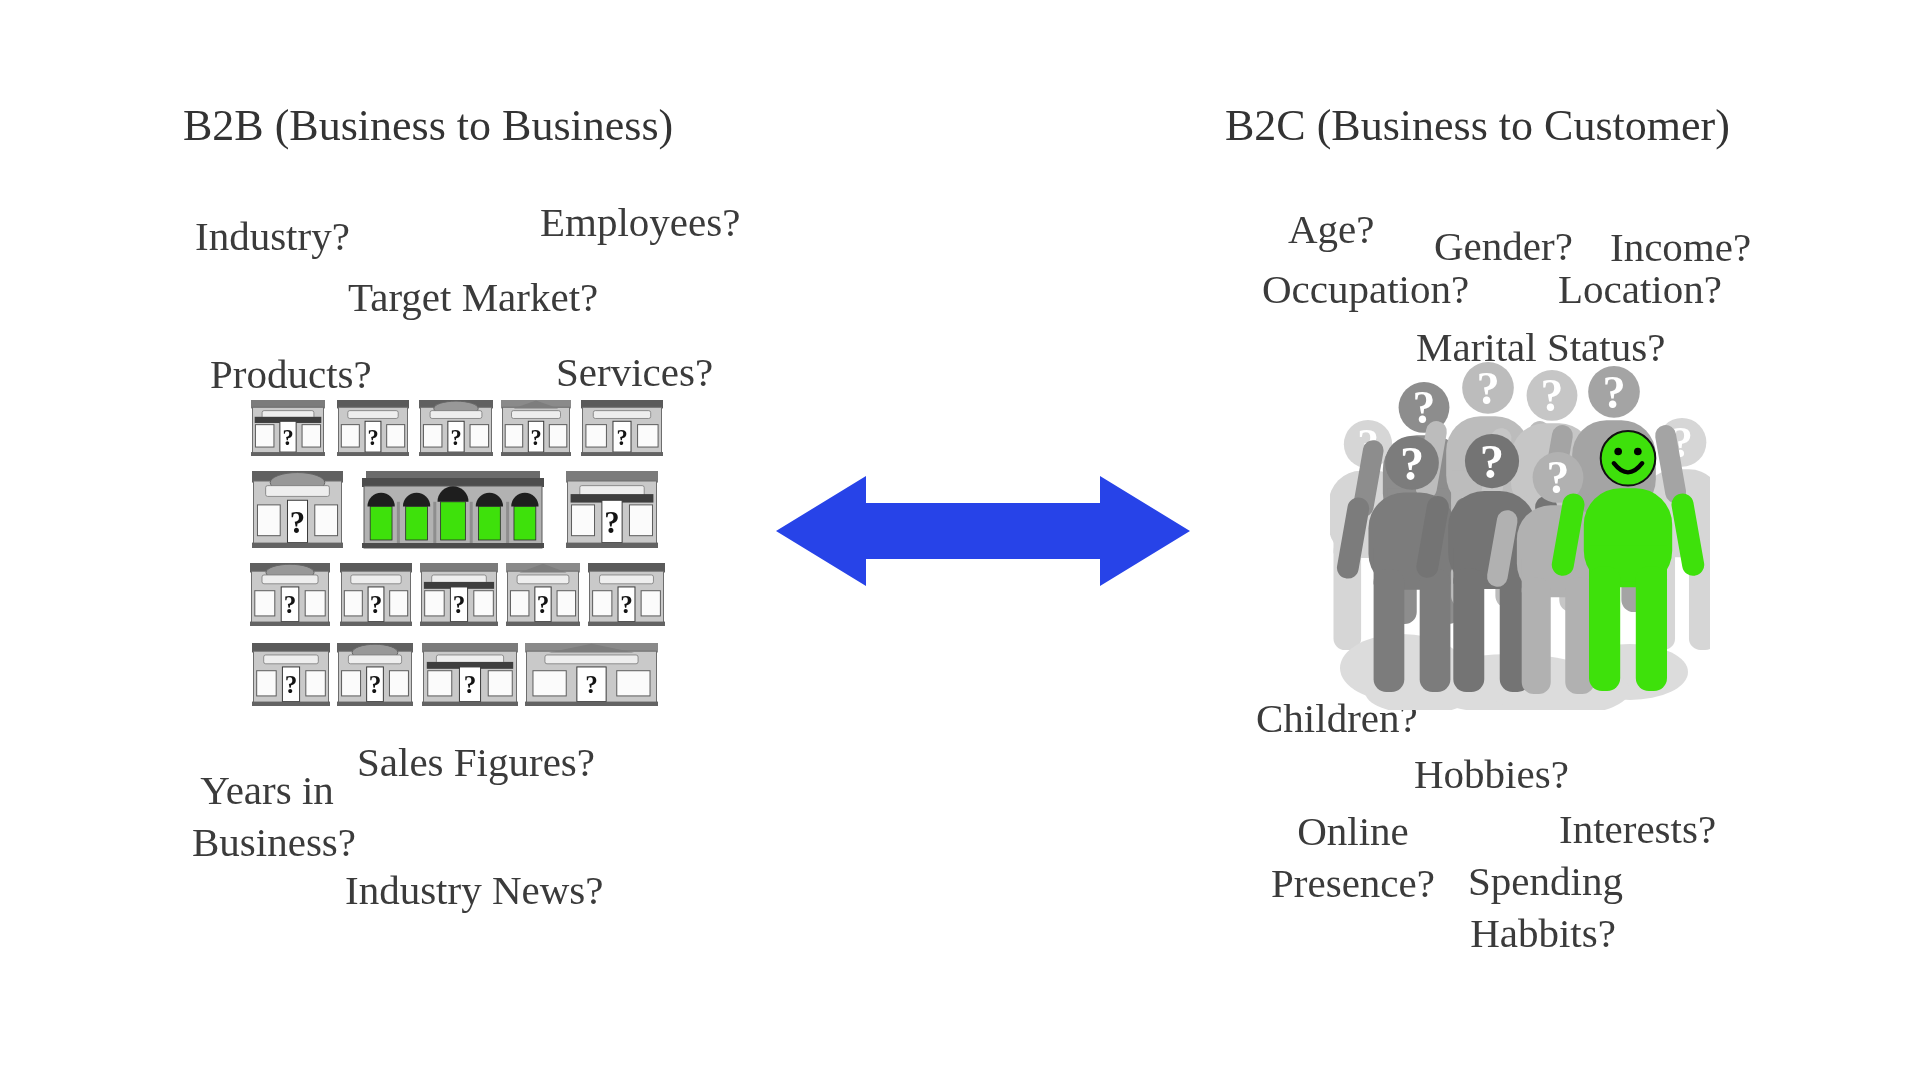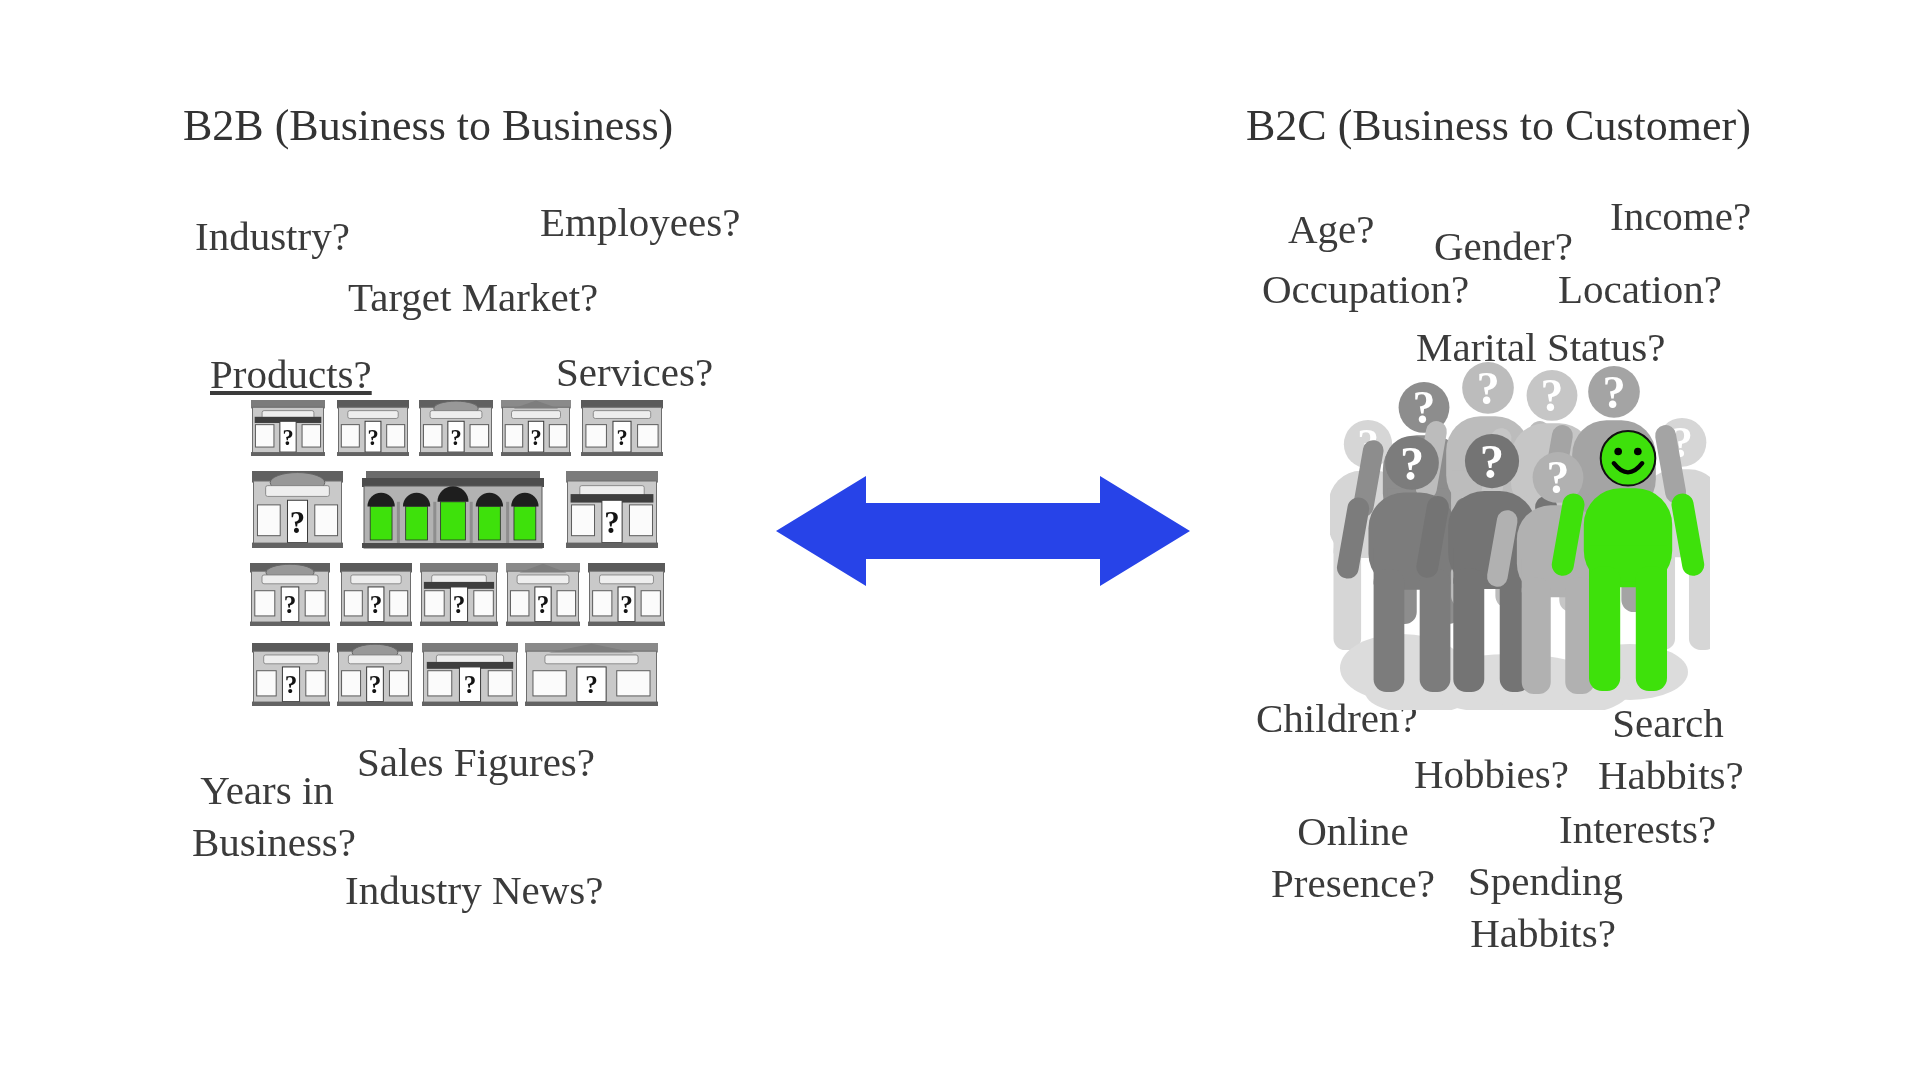--- a/index.html
+++ b/index.html
@@ -1,34 +1,34 @@
 <!DOCTYPE html>
 <html><head>
 <meta charset="utf-8">
 <style>
   html,body{margin:0;padding:0;background:#fff;}
   #canvas{position:relative;width:1920px;height:1080px;background:#ffffff;overflow:hidden;
           font-family:"Liberation Serif","DejaVu Serif",serif;color:#333;}
   .title{position:absolute;font-size:44px;white-space:nowrap;color:#333;}
   #b2b-title{left:183px;top:100px;}
-  #b2c-title{left:1225px;top:100px;margin-left:21px;}
+  #b2c-title{left:1225px;top:100px;}
   .lbl{position:absolute;font-size:41px;line-height:1.28;color:#3b3b3b;white-space:nowrap;}
   .lbl.wrap{white-space:normal;text-align:center;}
   #lbl-industry{left:195px;top:210px;}
   #lbl-employees{left:540px;top:196px;}
   #lbl-target-market{left:348px;top:271px;}
-  #lbl-products{left:210px;top:348px;text-decoration:underline;}
+  #lbl-products{left:210px;top:348px;}
   #lbl-services{left:556px;top:346px;}
   #lbl-sales-figures{left:357px;top:736px;text-align:right;}
   #lbl-years{left:192px;top:764px;width:150px;}
   #lbl-budget{left:570px;top:764px;width:160px;}
   #lbl-industry-news{left:345px;top:864px;}
   #lbl-age{left:1288px;top:203px;}
   #lbl-gender{left:1434px;top:220px;}
-  #lbl-income{left:1610px;top:190px;}
+  #lbl-income{left:1610px;top:221px;}
   #lbl-occupation{left:1262px;top:263px;}
   #lbl-location{left:1558px;top:263px;}
   #lbl-marital{left:1416px;top:321px;}
   #lbl-children{left:1256px;top:692px;}
   #lbl-search{left:1598px;top:697px;width:140px;}
   #lbl-hobbies{left:1414px;top:748px;}
   #lbl-interests{left:1559px;top:803px;}
   #lbl-online{left:1268px;top:805px;width:170px;}
   #lbl-spending{left:1468px;top:855px;width:150px;}
   svg{position:absolute;display:block;}
@@ -53,21 +53,20 @@
   <div class="lbl wrap" id="lbl-years">Years in Business?</div>
   <div class="lbl" id="lbl-industry-news">Industry News?</div>
 
   <div class="lbl" id="lbl-age">Age?</div>
   <div class="lbl" id="lbl-gender">Gender?</div>
   <div class="lbl" id="lbl-income">Income?</div>
   <div class="lbl" id="lbl-occupation">Occupation?</div>
   <div class="lbl" id="lbl-location">Location?</div>
   <div class="lbl" id="lbl-marital">Marital Status?</div>
   <div class="lbl" id="lbl-children">Children?</div>
-  <div class="lbl wrap" id="lbl-search">Search Habbits?</div>
   <div class="lbl" id="lbl-hobbies">Hobbies?</div>
   <div class="lbl" id="lbl-interests">Interests?</div>
   <div class="lbl wrap" id="lbl-online">Online Presence?</div>
   <div class="lbl wrap" id="lbl-spending">Spending Habbits?</div>
 
   <svg id="storefront-grid" width="450" height="320" viewBox="230 390 450 320">
       <g transform="translate(251,400)">
         <rect x="0" y="0" width="74" height="8.4" fill="#7b7b7b"></rect>
         <rect x="1.5" y="7.28" width="71" height="48.16" fill="#c9c9c9" stroke="#6e6e6e" stroke-width="1"></rect>
         <rect x="11.1" y="10.64" width="51.8" height="7.840000000000001" rx="2" fill="#eeeeee" stroke="#787878" stroke-width="0.8"></rect>

